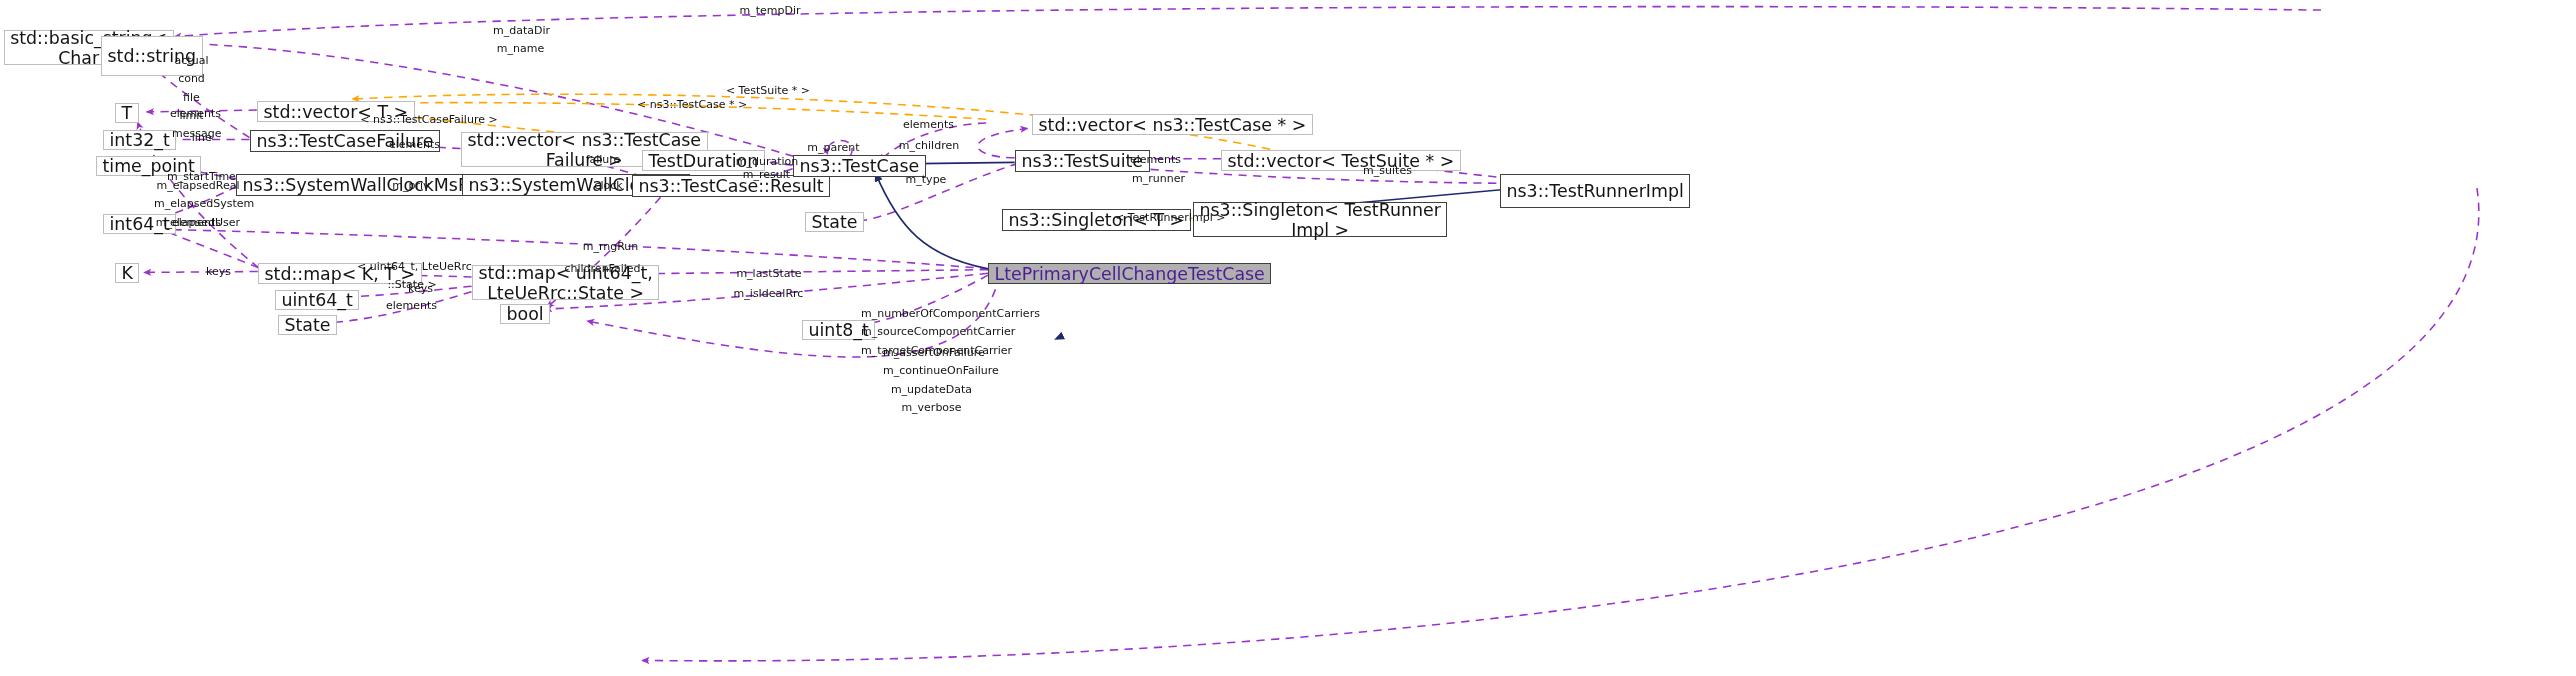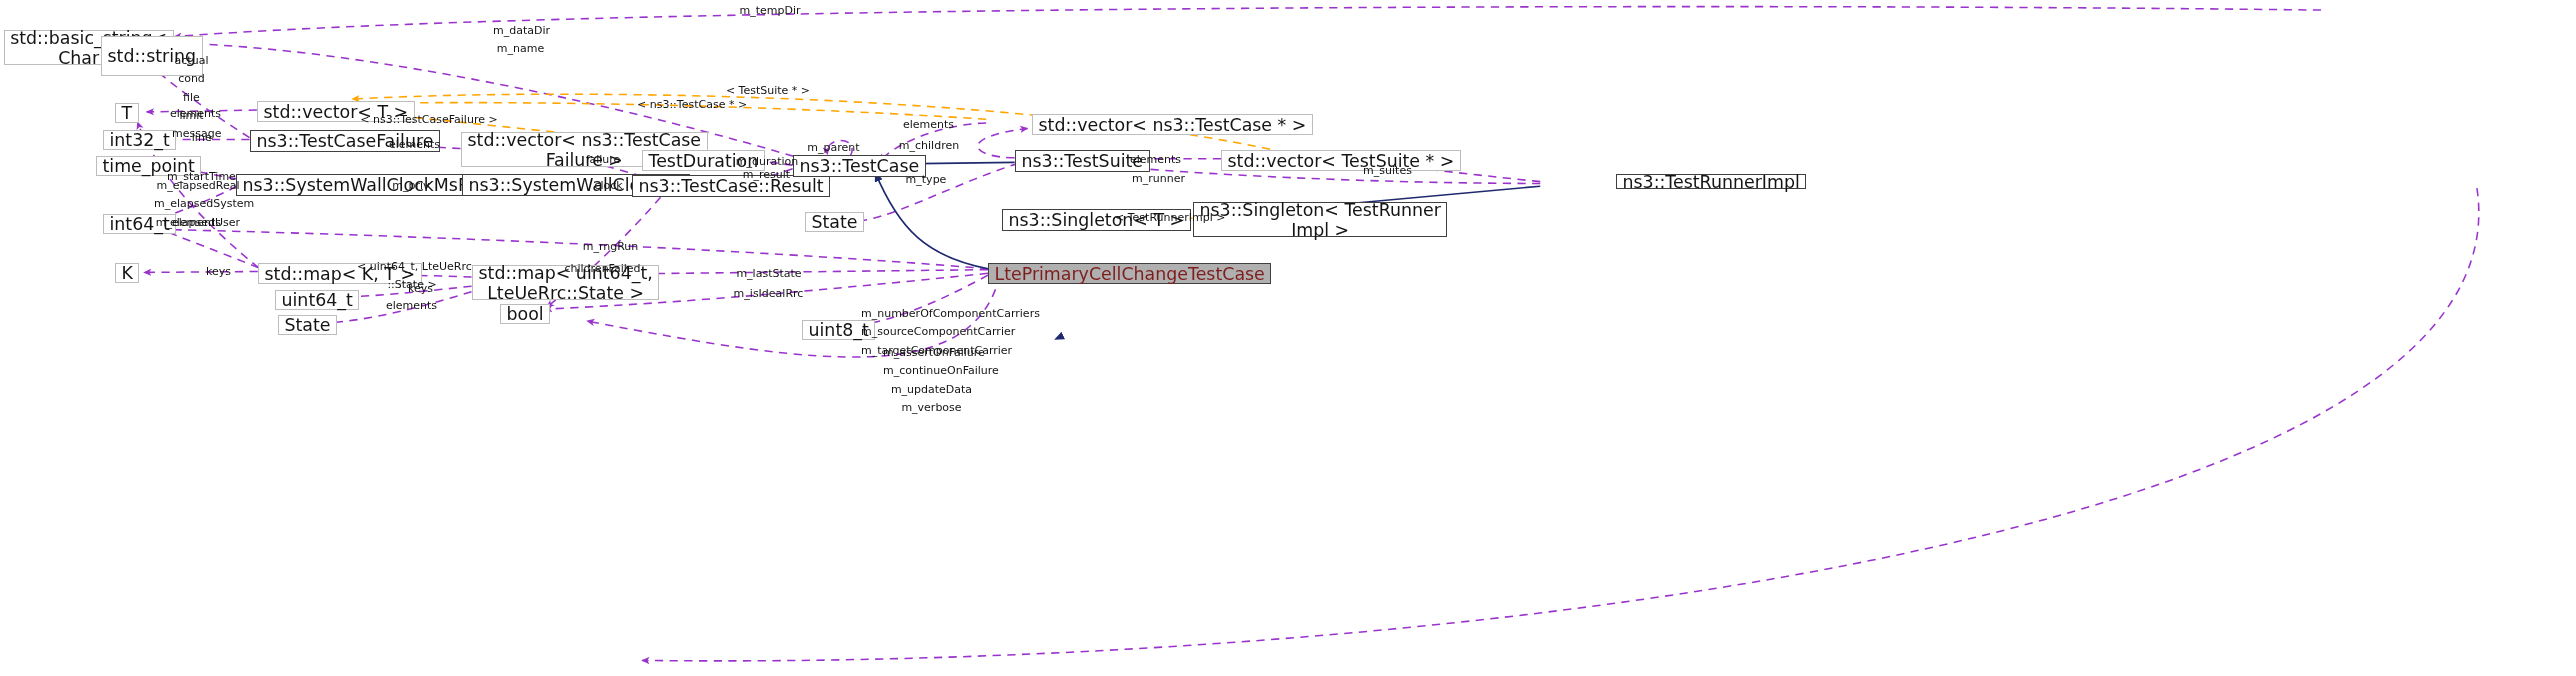--- a/index.html
+++ b/index.html
@@ -36,21 +36,21 @@
     text-align: center;
     white-space: pre;
     padding: 0.9px 5.5px;
   }
   .node.solid {
     border: 1.8px solid #404040;
   }
   .node.current {
     background: #b0b0b0;
     border: 1.8px solid #404040;
-    color: #7f1d1d;
+    color: #4c1d95;
   }
   .elabel {
     position: absolute;
     color: #141414;
     font-size: 11px;
     line-height: 18.3px;
     white-space: pre;
     text-align: center;
     background: transparent;
   }
@@ -195,21 +195,21 @@
       <div class="node solid" style="left: 632px; top: 175px; min-width: 110px; height: 22px;">ns3::TestCase::Result</div>
       <div class="node" style="left: 805px; top: 212px; min-width: 39px; height: 20px;">State</div>
       <div class="node" style="left: 802px; top: 320px; min-width: 48px; height: 20px;">uint8_t</div>
       <div class="node solid" style="left: 793px; top: 155px; min-width: 83px; height: 22px;">ns3::TestCase</div>
       <div class="node" style="left: 986px; top: 114px; min-width: 139px; height: 21px; margin-left: 46px;">std::vector&lt; ns3::TestCase * &gt;</div>
       <div class="node solid" style="left: 1015px; top: 150px; min-width: 82px; height: 22px;">ns3::TestSuite</div>
       <div class="node solid" style="left: 1002px; top: 209px; min-width: 103px; height: 22px;">ns3::Singleton&lt; T &gt;</div>
       <div class="node solid" style="left: 1193px; top: 202px; min-width: 110px; height: 35px;">ns3::Singleton&lt; TestRunner
 Impl &gt;</div>
       <div class="node" style="left: 1221px; top: 150px; min-width: 128px; height: 21px;">std::vector&lt; TestSuite * &gt;</div>
-      <div class="node solid" style="left: 1616px; top: 174px; min-width: 110px; height: 15px;">ns3::TestRunnerImpl</div>
+      <div class="node solid" style="left: 1500px; top: 174px; min-width: 110px; height: 34px;">ns3::TestRunnerImpl</div>
       <div class="node current" style="left: 988px; top: 263px; min-width: 117px; height: 21px;">LtePrimaryCellChangeTestCase</div>
     </div>
 
   <div class="labels">
       <div class="elabel" style="left: 738px; top: 1.8px; width: 64px;">m_tempDir</div>
       <div class="elabel" style="left: 493px; top: 22px; width: 55px;">m_dataDir
 m_name</div>
       <div class="elabel" style="left: 172px; top: 52px; width: 39px;">actual
 cond
 file

